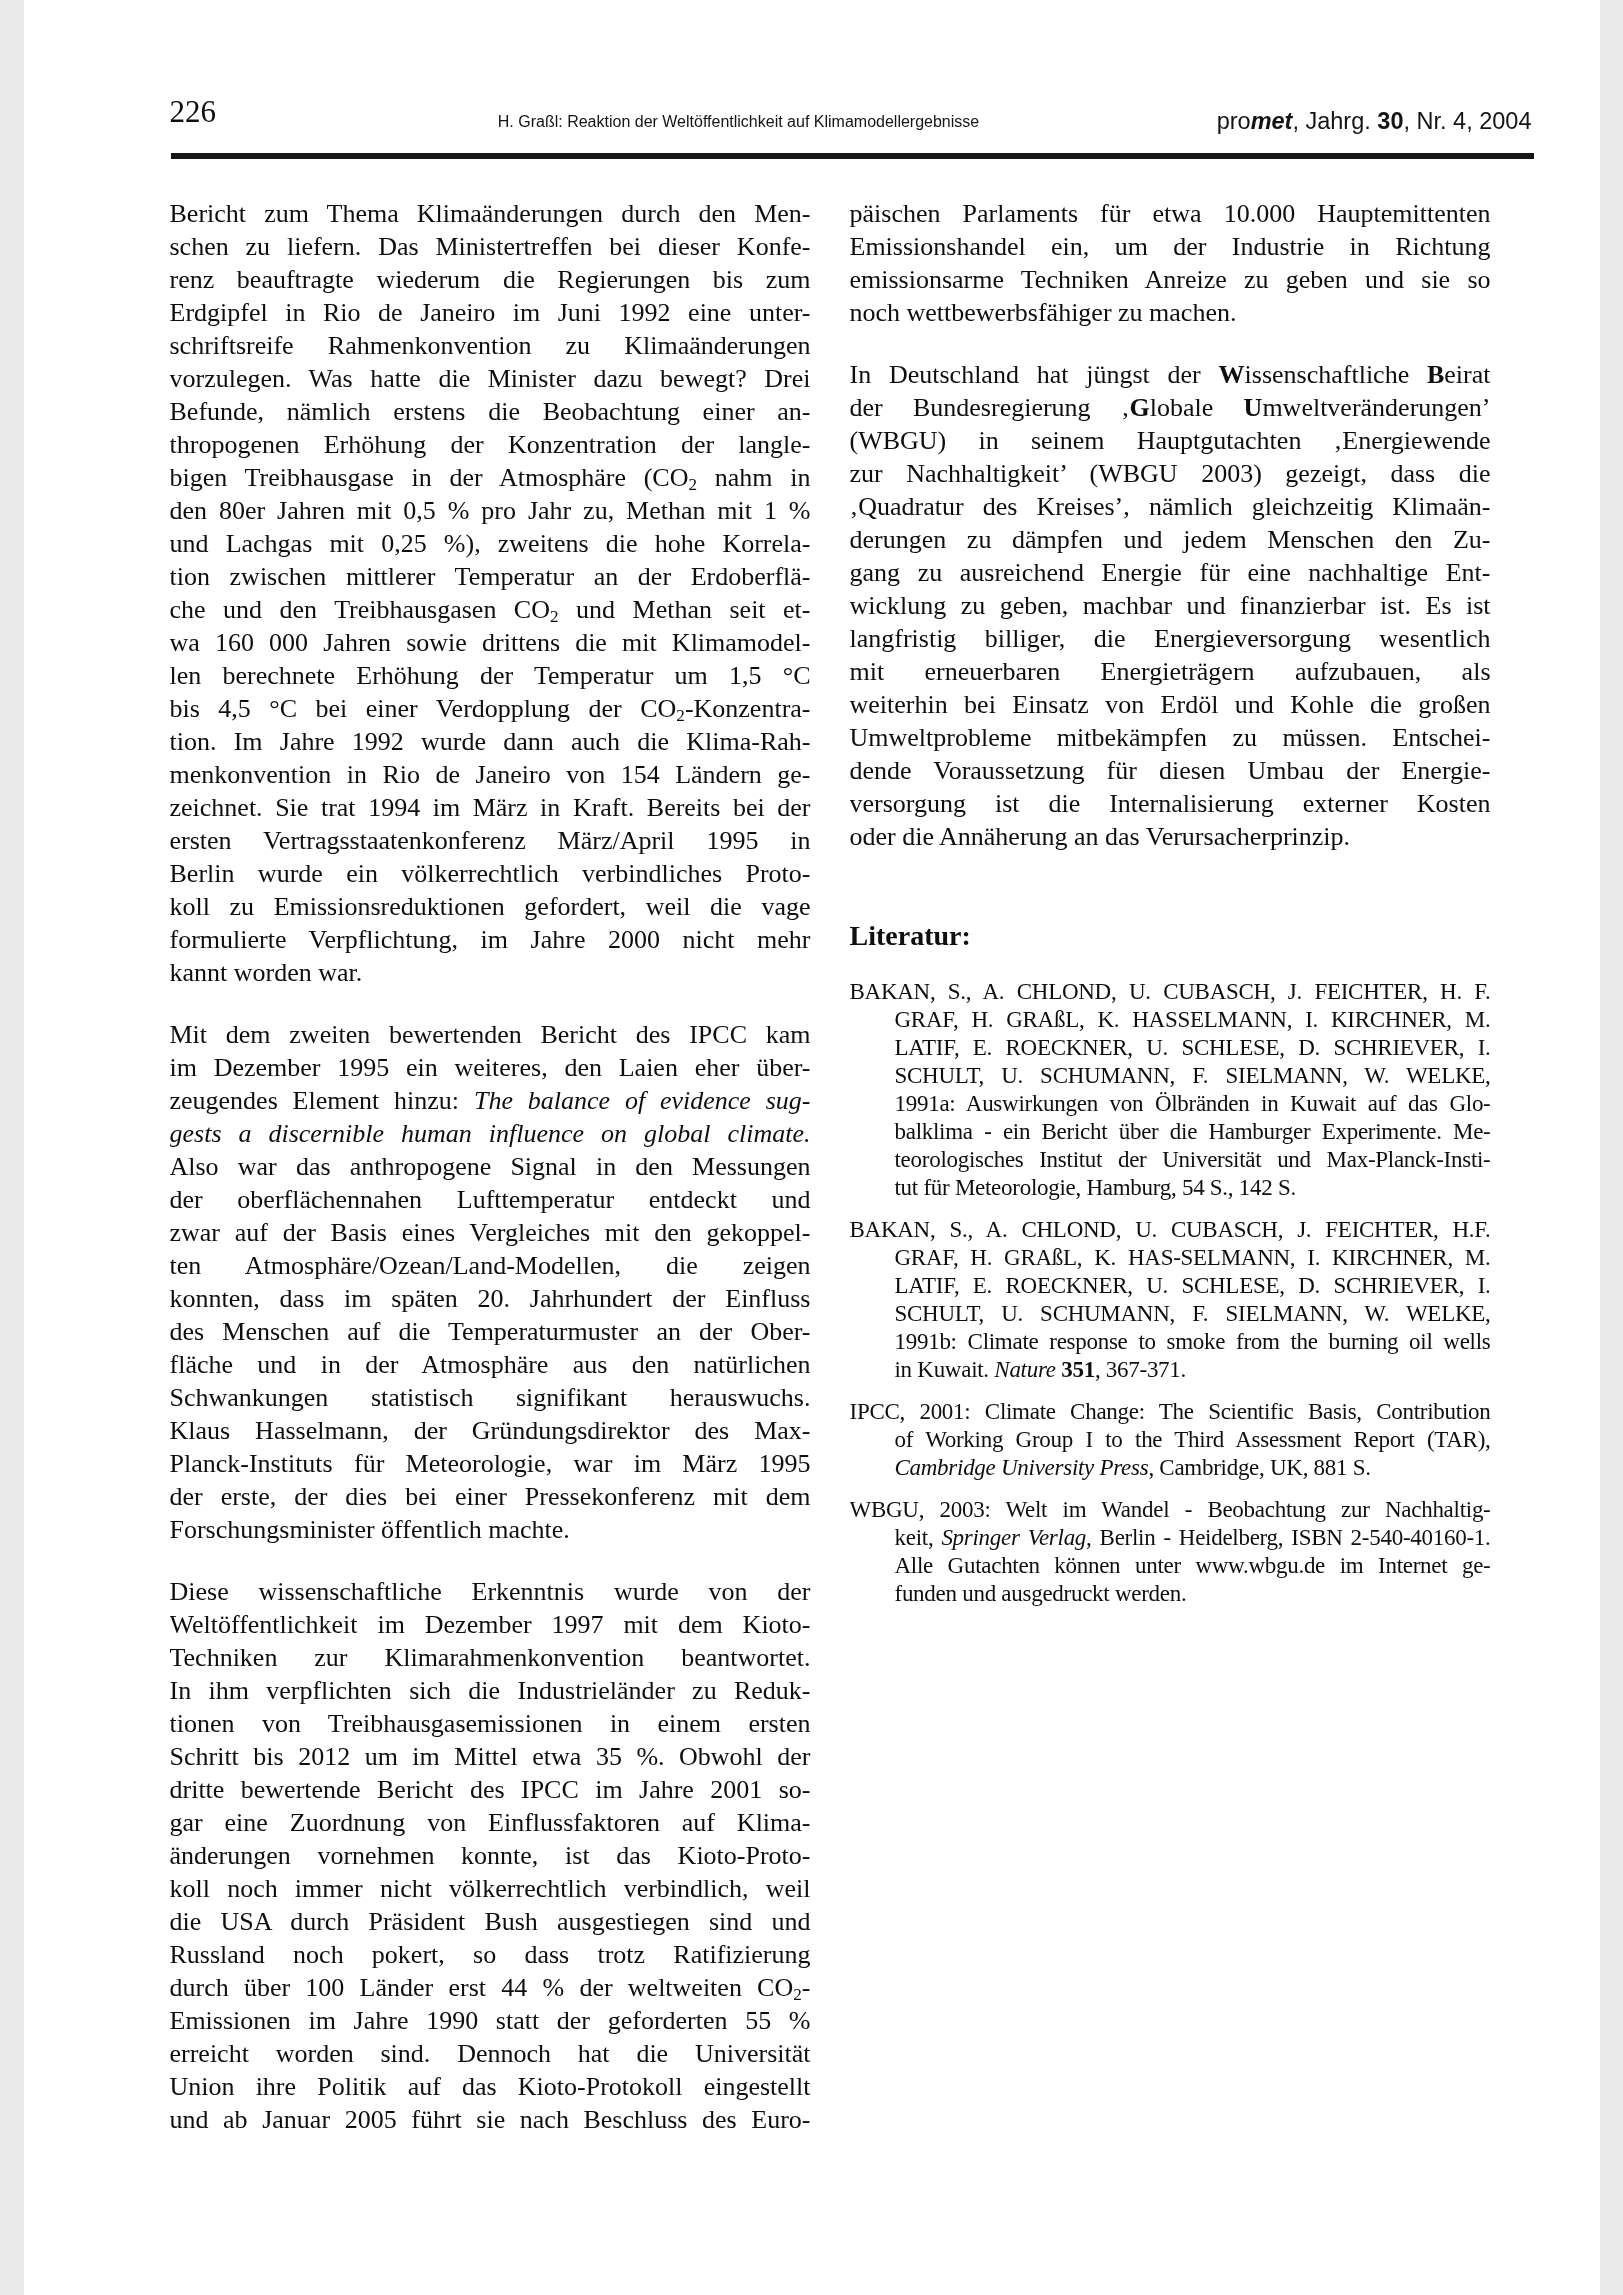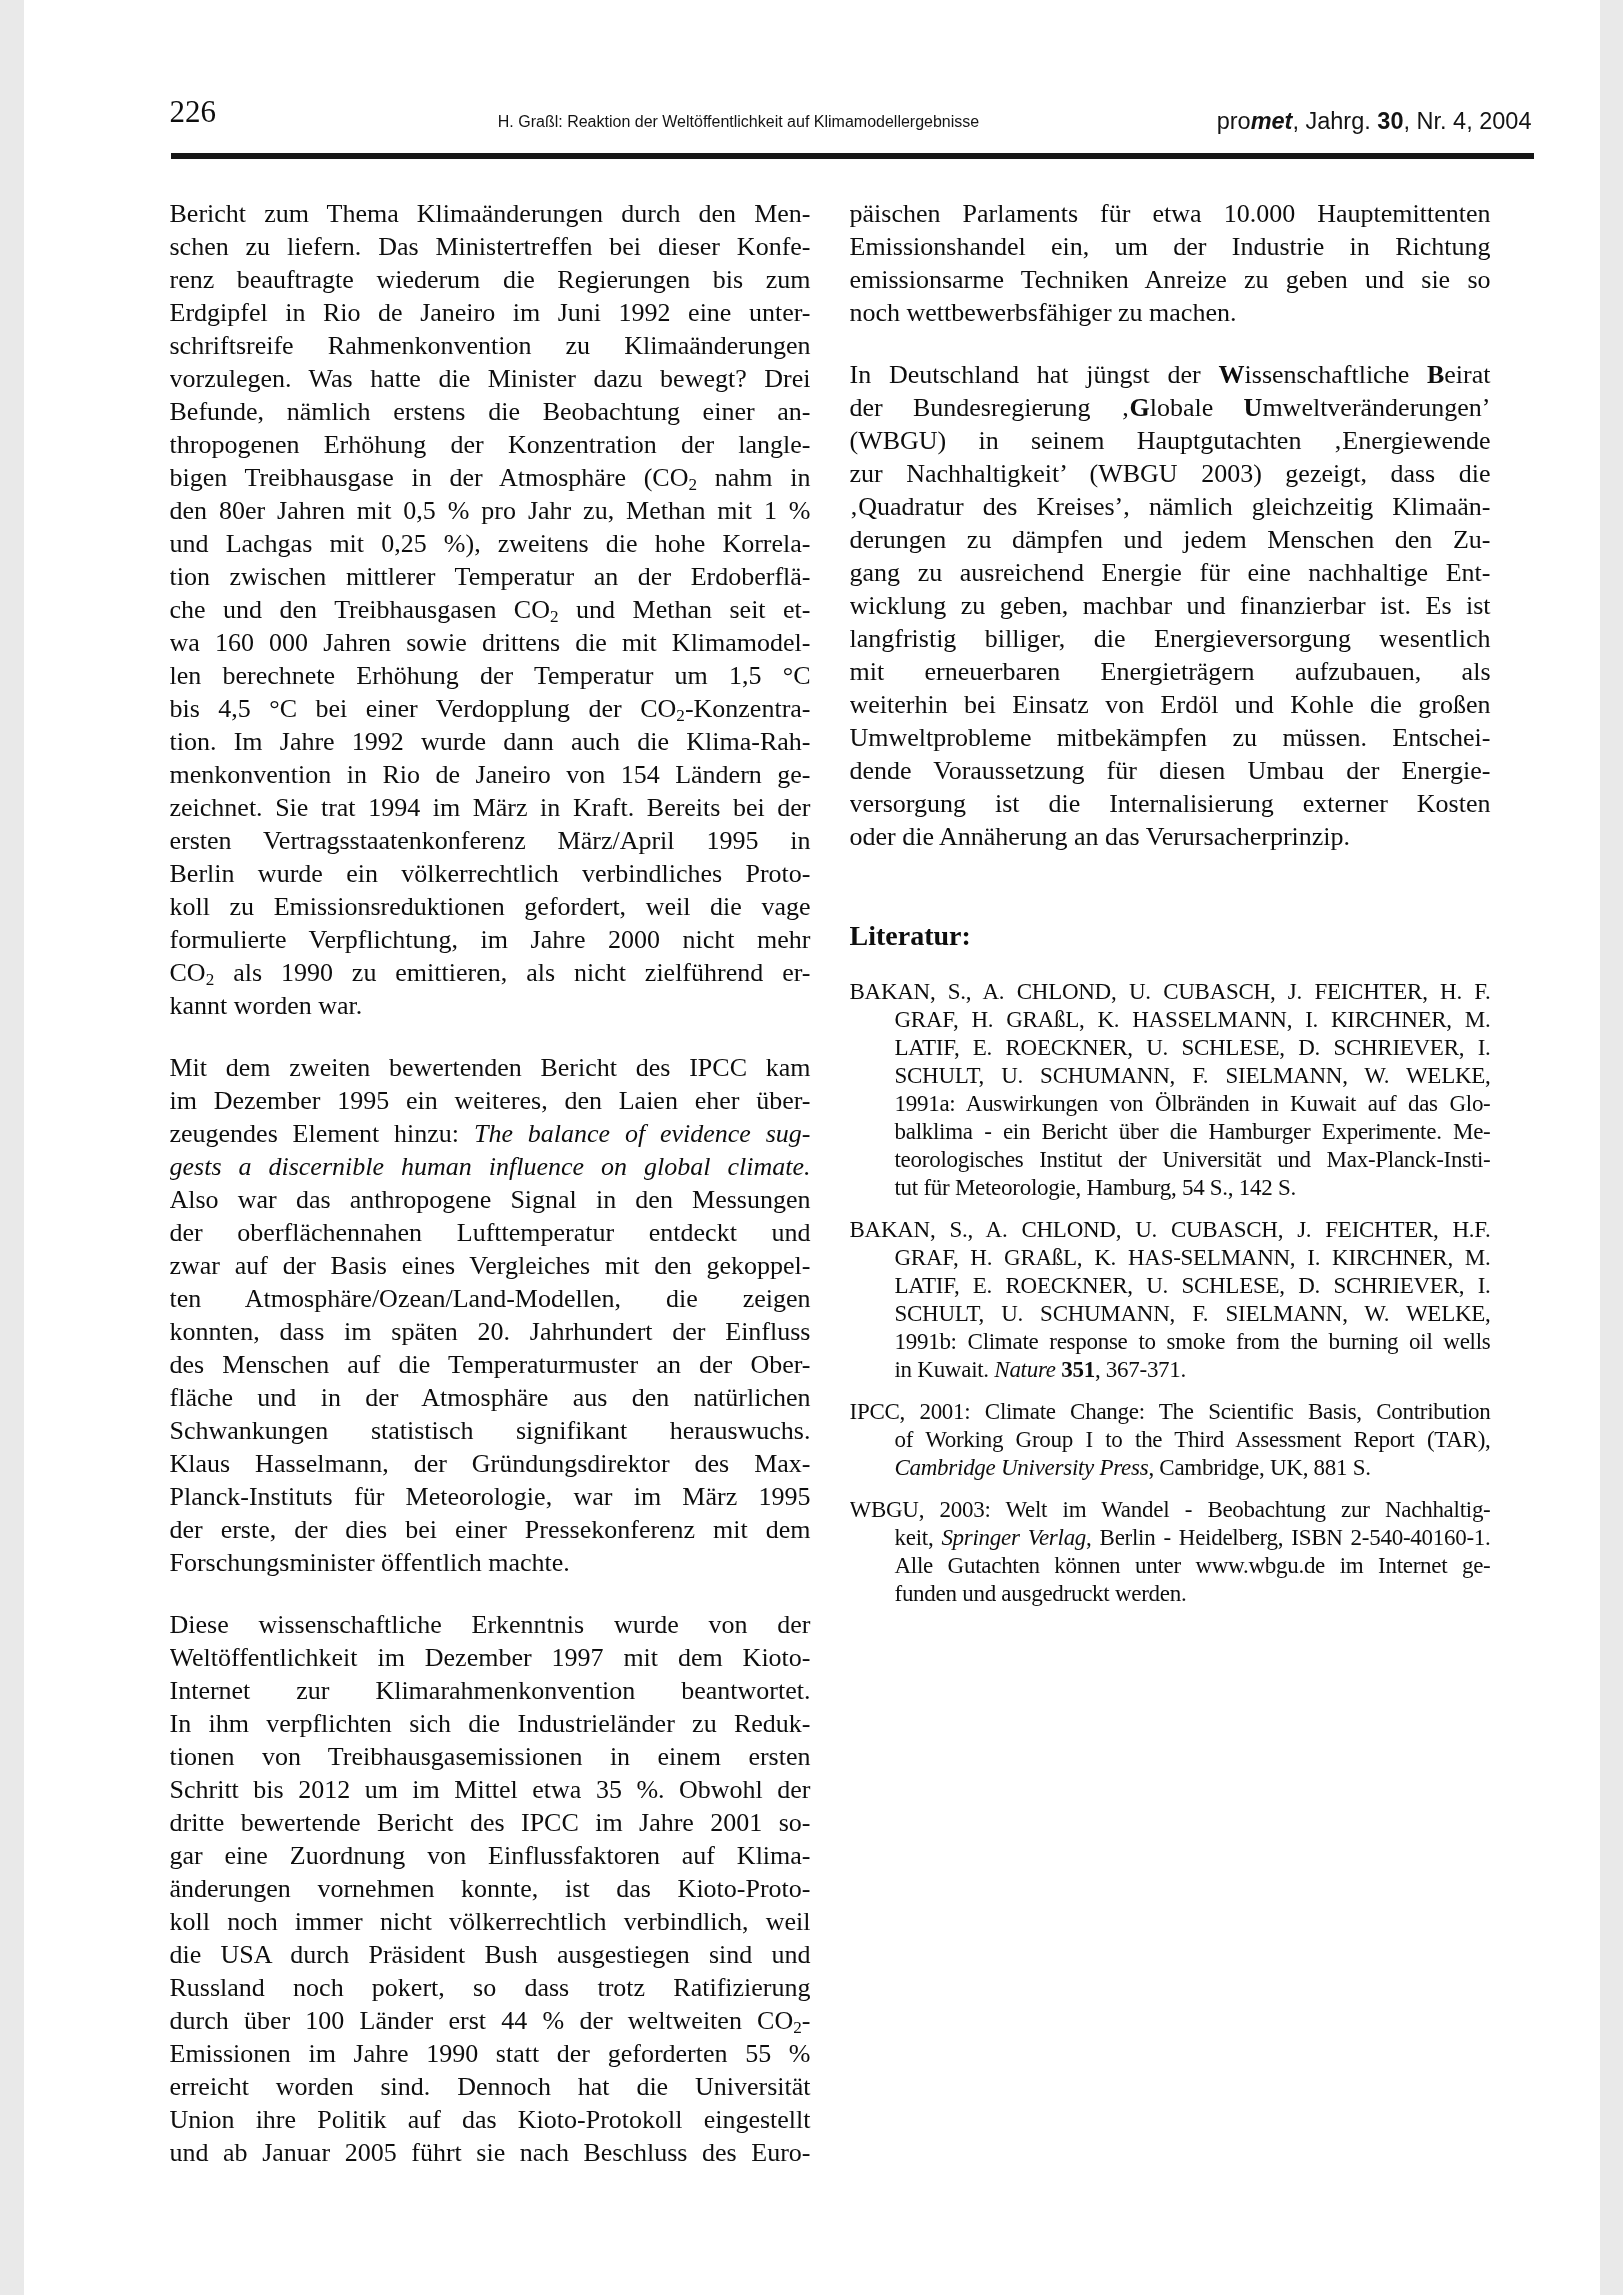--- a/index.html
+++ b/index.html
@@ -94,21 +94,20 @@
           <div class="line">wa 160 000 Jahren sowie drittens die mit Klimamodel-</div>
           <div class="line">len berechnete Erhöhung der Temperatur um 1,5 °C</div>
           <div class="line">bis 4,5 °C bei einer Verdopplung der CO<sub>2</sub>-Konzentra-</div>
           <div class="line">tion. Im Jahre 1992 wurde dann auch die Klima-Rah-</div>
           <div class="line">menkonvention in Rio de Janeiro von 154 Ländern ge-</div>
           <div class="line">zeichnet. Sie trat 1994 im März in Kraft. Bereits bei der</div>
           <div class="line">ersten Vertragsstaatenkonferenz März/April 1995 in</div>
           <div class="line">Berlin wurde ein völkerrechtlich verbindliches Proto-</div>
           <div class="line">koll zu Emissionsreduktionen gefordert, weil die vage</div>
           <div class="line">formulierte Verpflichtung, im Jahre 2000 nicht mehr</div>
-          <div class="line">CO<sub>2</sub> als 1990 zu emittieren, als nicht zielführend er-</div>
           <div class="line lastline">kannt worden war.</div>
         </div>
         <div class="para">
           <div class="line">Mit dem zweiten bewertenden Bericht des IPCC kam</div>
           <div class="line">im Dezember 1995 ein weiteres, den Laien eher über-</div>
           <div class="line">zeugendes Element hinzu: <i>The balance of evidence sug-</i></div>
           <div class="line"><i>gests a discernible human influence on global climate.</i></div>
           <div class="line">Also war das anthropogene Signal in den Messungen</div>
           <div class="line">der oberflächennahen Lufttemperatur entdeckt und</div>
           <div class="line">zwar auf der Basis eines Vergleiches mit den gekoppel-</div>
@@ -118,21 +117,21 @@
           <div class="line">fläche und in der Atmosphäre aus den natürlichen</div>
           <div class="line">Schwankungen statistisch signifikant herauswuchs.</div>
           <div class="line">Klaus Hasselmann, der Gründungsdirektor des Max-</div>
           <div class="line">Planck-Instituts für Meteorologie, war im März 1995</div>
           <div class="line">der erste, der dies bei einer Pressekonferenz mit dem</div>
           <div class="line lastline">Forschungsminister öffentlich machte.</div>
         </div>
         <div class="para">
           <div class="line">Diese wissenschaftliche Erkenntnis wurde von der</div>
           <div class="line">Weltöffentlichkeit im Dezember 1997 mit dem Kioto-</div>
-          <div class="line">Internet zur Klimarahmenkonvention beantwortet.</div>
+          <div class="line">Techniken zur Klimarahmenkonvention beantwortet.</div>
           <div class="line">In ihm verpflichten sich die Industrieländer zu Reduk-</div>
           <div class="line">tionen von Treibhausgasemissionen in einem ersten</div>
           <div class="line">Schritt bis 2012 um im Mittel etwa 35 %. Obwohl der</div>
           <div class="line">dritte bewertende Bericht des IPCC im Jahre 2001 so-</div>
           <div class="line">gar eine Zuordnung von Einflussfaktoren auf Klima-</div>
           <div class="line">änderungen vornehmen konnte, ist das Kioto-Proto-</div>
           <div class="line">koll noch immer nicht völkerrechtlich verbindlich, weil</div>
           <div class="line">die USA durch Präsident Bush ausgestiegen sind und</div>
           <div class="line">Russland noch pokert, so dass trotz Ratifizierung</div>
           <div class="line">durch über 100 Länder erst 44 % der weltweiten CO<sub>2</sub>-</div>

